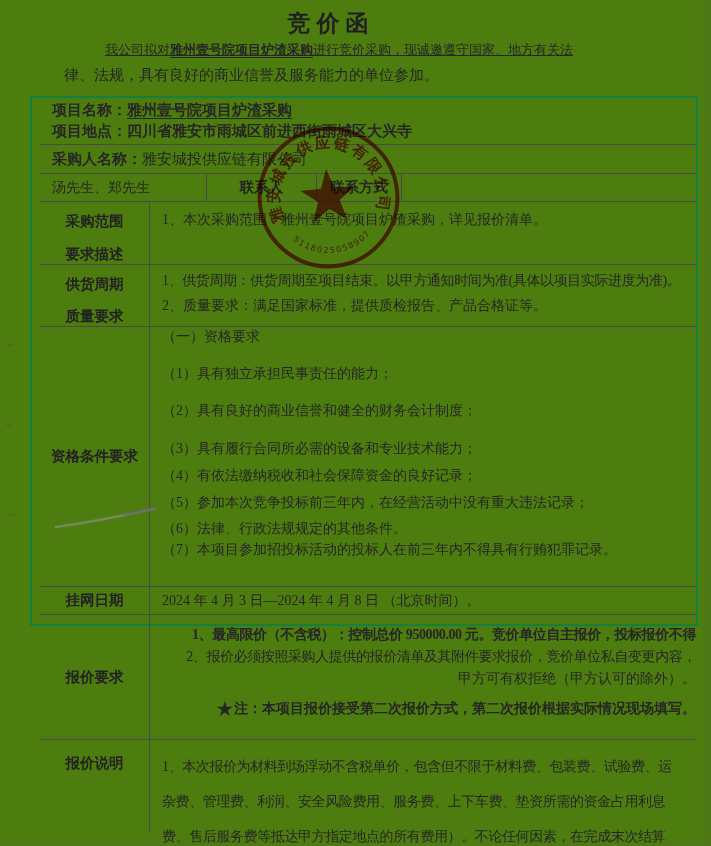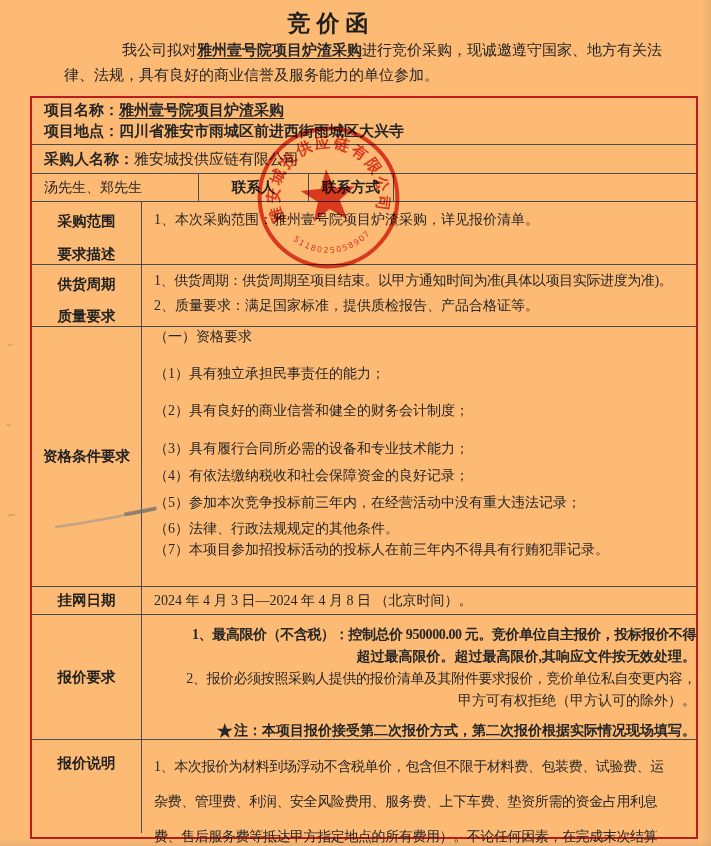--- a/index.html
+++ b/index.html
@@ -1,36 +1,37 @@
 <!DOCTYPE html>
 <html><head>
 <meta charset="utf-8">
 <style>
   html,body{margin:0;padding:0;background:#ffffff;}
   .page{
     position:relative;
     width:711px;height:846px;
-    background:#fdba74;
+    background:#4d7c0f;
     font-family:"Liberation Serif","DejaVu Serif",serif;
     color:#262626;
     overflow:hidden;
   }
   .doc-title{
     position:absolute;left:0;top:8px;width:662px;
     text-align:center;font-size:23px;font-weight:bold;
     letter-spacing:6px;color:#1f1f1f;
   }
-  .intro-line1{position:absolute;left:122px;top:41px;font-size:15px;white-space:nowrap;}
+  .intro-line1{position:absolute;left:105px;top:41px;font-size:13px;white-space:nowrap;text-decoration:underline;}
   .intro-line2{position:absolute;left:64px;top:66px;font-size:15px;white-space:nowrap;}
   .u-bold{font-weight:bold;text-decoration:underline;text-underline-offset:3px;}
 
   .doc-table{
-    position:absolute;left:30px;top:96px;width:668px;height:743px;
-    border:2px solid #b91c1c;box-sizing:border-box;
+    position:absolute;left:30px;top:96px;width:668px;height:530px;
+    border:2px solid #15803d;box-sizing:border-box;
     font-size:14px;
+    padding-left:8px;
   }
   .row{display:flex;box-sizing:border-box;border-bottom:1px solid #4a4a4a;position:relative;}
   .row:last-child{border-bottom:none;}
   .cell{box-sizing:border-box;position:relative;}
   .lbl{
     width:110px;flex:0 0 110px;border-right:1px solid #4a4a4a;
     display:flex;flex-direction:column;align-items:center;justify-content:center;
     font-weight:bold;font-size:14.5px;color:#222;
   }
   .content{flex:1 1 auto;padding-left:12px;box-sizing:border-box;min-width:0;}
@@ -150,21 +151,20 @@
 
     <div class="row r7">
       <div class="cell lbl">挂网日期</div>
       <div class="cell content">2024 年 4 月 3 日—2024 年 4 月 8 日 （北京时间）。</div>
     </div>
 
     <div class="row r8">
       <div class="cell lbl">报价要求</div>
       <div class="cell content">
         <div class="line tight" style="font-weight:bold">1、最高限价（不含税）：控制总价 950000.00 元。竞价单位自主报价，投标报价不得</div>
-        <div class="line" style="font-weight:bold">超过最高限价。超过最高限价,其响应文件按无效处理。</div>
         <div class="line tight">2、报价必须按照采购人提供的报价清单及其附件要求报价，竞价单位私自变更内容，</div>
         <div class="line">甲方可有权拒绝（甲方认可的除外）。</div>
         <div class="note-line"><span class="star">★</span><span>注：本项目报价接受第二次报价方式，第二次报价根据实际情况现场填写。</span></div>
       </div>
     </div>
 
     <div class="row r9">
       <div class="cell lbl">报价说明</div>
       <div class="cell content">
         <div class="line tight">1、本次报价为材料到场浮动不含税单价，包含但不限于材料费、包装费、试验费、运</div>

